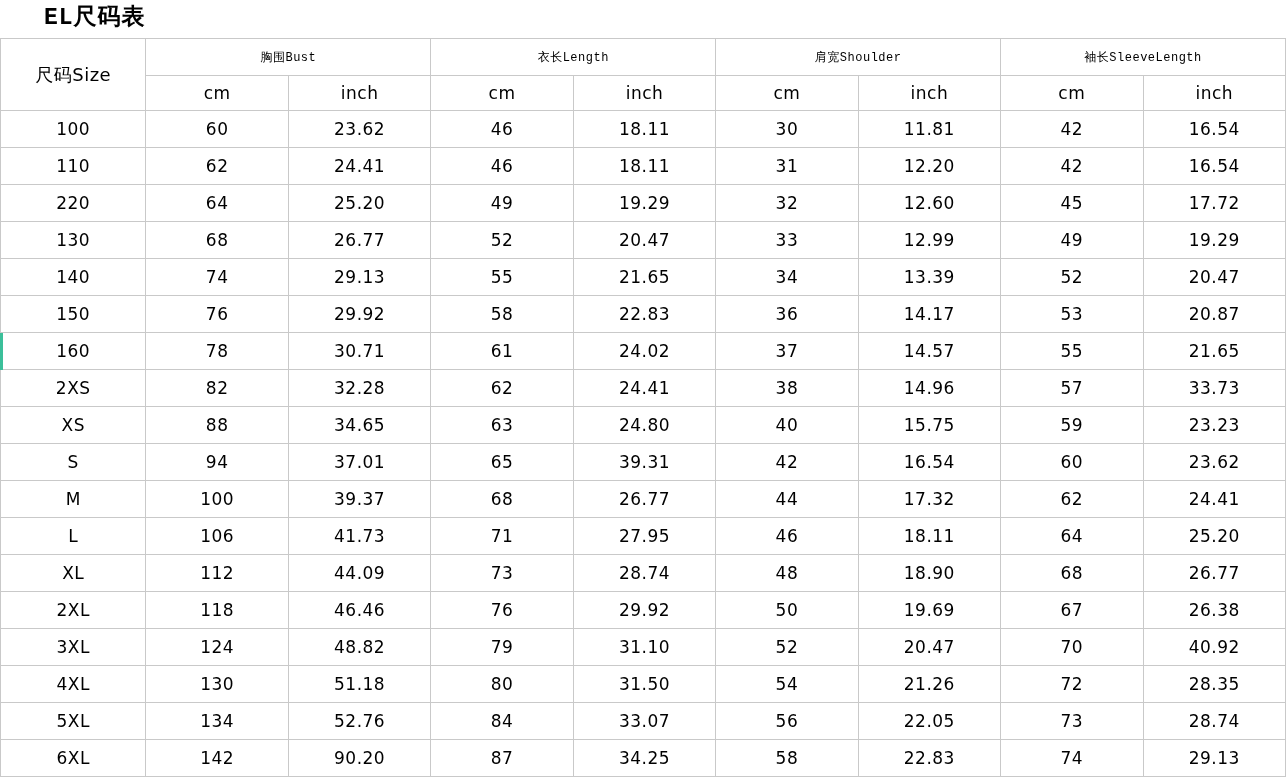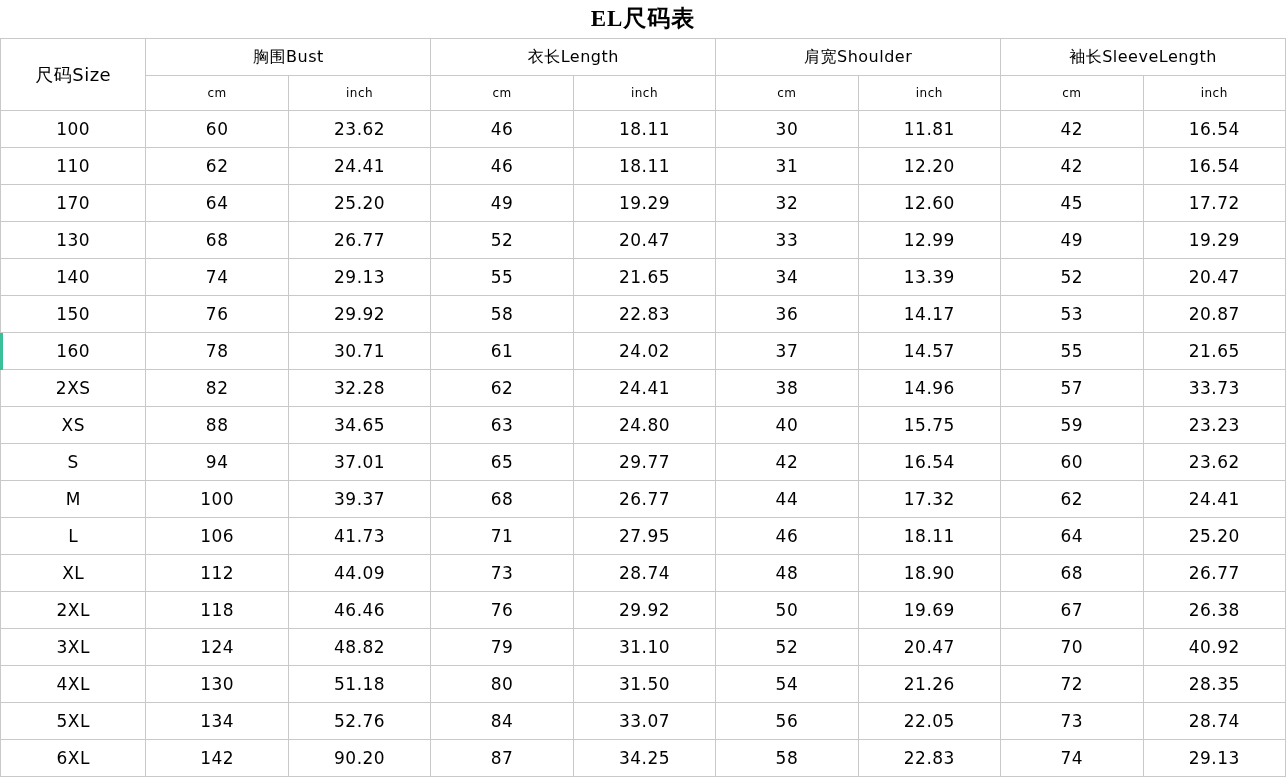--- a/index.html
+++ b/index.html
@@ -14,55 +14,57 @@
     color: #000000;
     overflow: hidden;
   }
   .page {
     position: relative;
     width: 1286px;
     height: 779px;
     box-sizing: border-box;
   }
   .title {
-    text-align: center;
-    font-family: Liberation Serif, serif;
+    text-align: left;
+    font-family: Liberation Mono, monospace;
     font-weight: bold;
     font-size: 23px;
     letter-spacing: 1px;
     padding-top: 6px;
     padding-bottom: 7px;
     line-height: 1.1;
+    padding-left: 44px;
   }
   table.size-table {
     border-collapse: collapse;
     width: 1286px;
     table-layout: fixed;
   }
   table.size-table td,
   table.size-table th {
     border: 1px solid #c9c9c9;
     text-align: center;
     vertical-align: middle;
     font-family: "DejaVu Sans", sans-serif;
     font-weight: normal;
     font-size: 17px;
     padding: 0;
     height: 36px;
     letter-spacing: 0.5px;
   }
   table.size-table thead th.group-head {
-    font-size: 16px;
+    font-size: 12px;
     height: 36px;
+    font-family: Liberation Mono, monospace;
   }
   table.size-table thead th.size-head {
     font-size: 18px;
   }
   table.size-table thead th.unit-head {
-    font-size: 12px;
+    font-size: 17px;
     height: 34px;
   }
   .col-size { width: 145px; }
   .col-unit { width: 142px; }
   tbody td.size-cell { font-size: 17px; }
   
   .edge-marker {
     position: absolute;
     left: 0;
     width: 3px;
@@ -124,21 +126,21 @@
           <td>62</td>
           <td>24.41</td>
           <td>46</td>
           <td>18.11</td>
           <td>31</td>
           <td>12.20</td>
           <td>42</td>
           <td>16.54</td>
         </tr>
         <tr>
-          <td class="size-cell">170</td>
+          <td class="size-cell">220</td>
           <td>64</td>
           <td>25.20</td>
           <td>49</td>
           <td>19.29</td>
           <td>32</td>
           <td>12.60</td>
           <td>45</td>
           <td>17.72</td>
         </tr>
         <tr>
@@ -205,21 +207,21 @@
           <td>40</td>
           <td>15.75</td>
           <td>59</td>
           <td>23.23</td>
         </tr>
         <tr>
           <td class="size-cell">S</td>
           <td>94</td>
           <td>37.01</td>
           <td>65</td>
-          <td>29.77</td>
+          <td>39.31</td>
           <td>42</td>
           <td>16.54</td>
           <td>60</td>
           <td>23.62</td>
         </tr>
         <tr>
           <td class="size-cell">M</td>
           <td>100</td>
           <td>39.37</td>
           <td>68</td>

